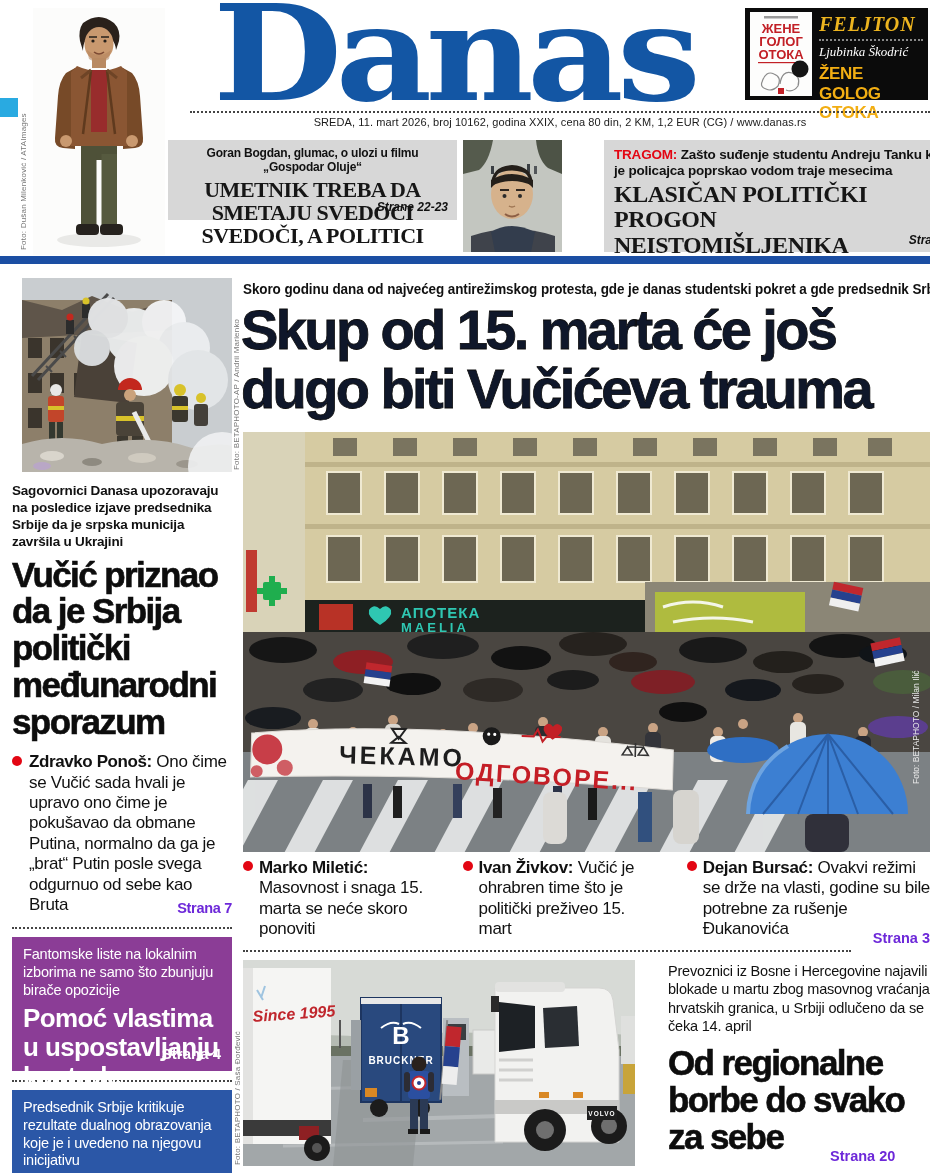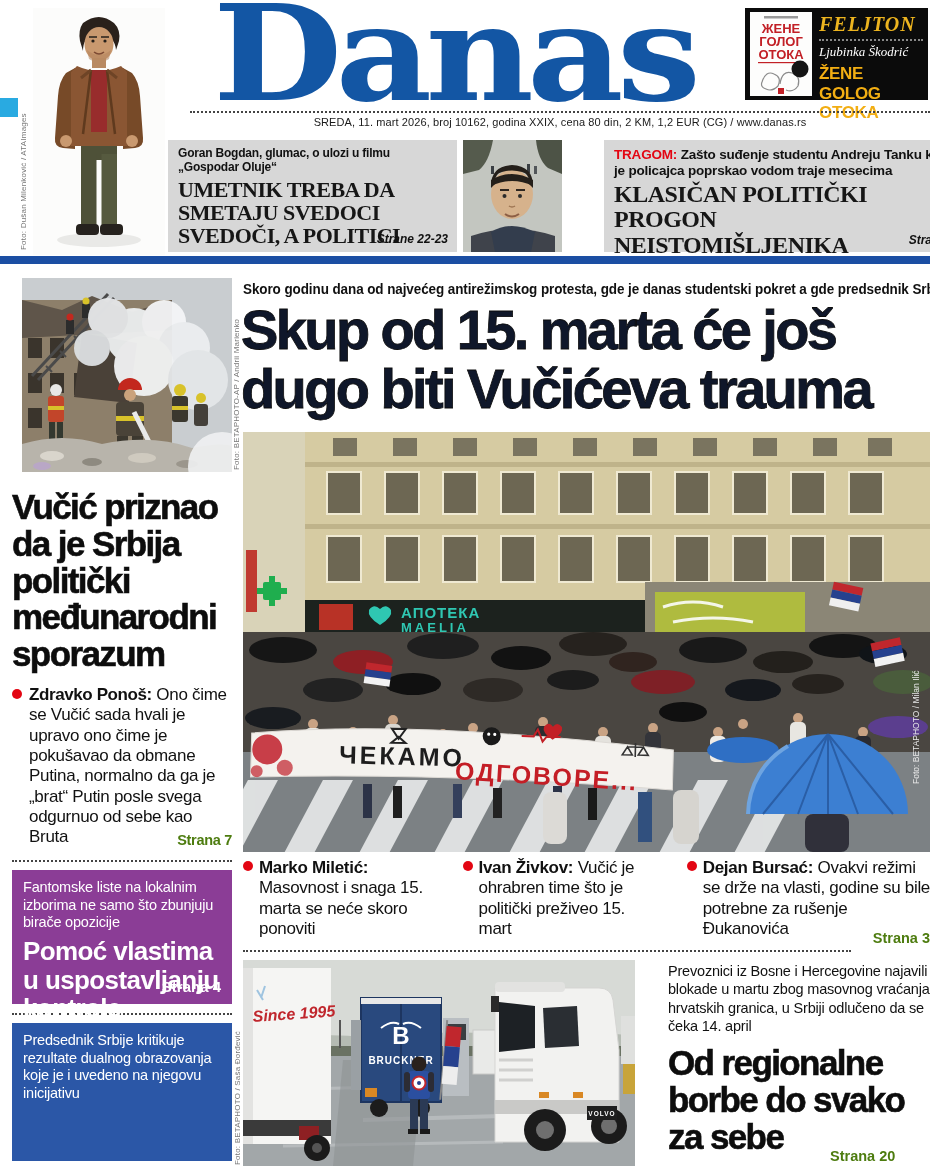--- a/index.html
+++ b/index.html
@@ -34,21 +34,21 @@
              transform:scaleX(.93);transform-origin:left top;}
   .lead-head{font-weight:bold;font-size:56px;letter-spacing:-2.6px;line-height:1.06;
              color:#0f172a;-webkit-text-stroke:.8px #0d0d0d;}
   
   .col-kick{font-weight:bold;font-size:13.5px;line-height:1.25;letter-spacing:-.2px;}
   .col-head{font-weight:bold;font-size:35px;letter-spacing:-1.6px;line-height:1.05;
             color:#0d0d0d;-webkit-text-stroke:.6px #0d0d0d;}
   .quote{position:relative;padding-left:17px;font-size:17px;line-height:1.2;letter-spacing:-.3px;}
   .quote .dotb{position:absolute;left:0;top:4px;width:10px;height:10px;border-radius:50%;background:#e30613;}
   .quote b{letter-spacing:-.4px;}
-  .pg-b{font-weight:bold;font-size:14.5px;color:#4d7c0f;}
+  .pg-b{font-weight:bold;font-size:14.5px;color:#6d28d9;}
   .cbox{box-sizing:border-box;padding:9px 11px;color:#fff;position:relative;}
   .cbox .ck{font-size:14.5px;line-height:1.22;letter-spacing:-.2px;}
   .cbox .ch{font-weight:bold;letter-spacing:-.6px;line-height:1.1;margin-top:5px;}
   .cbox .cp{position:absolute;right:11px;bottom:9px;font-weight:bold;font-size:15px;}
   
   .qcol{position:relative;padding-left:16px;font-size:17px;line-height:1.2;letter-spacing:-.3px;}
   .qcol .dotb{position:absolute;left:0;top:3px;width:10px;height:10px;border-radius:50%;background:#e30613;}
   
   .tr-kick{font-size:14.5px;line-height:1.27;letter-spacing:-.2px;font-weight:500;}
   .tr-head{font-weight:bold;font-size:35px;letter-spacing:-1.6px;line-height:1.06;
@@ -117,21 +117,21 @@
         <path d="M30 72 q2 -14 12 -11 q9 3 6 13 q-5 7 -12 4" fill="none" stroke="#8b8b8b" stroke-width="1.2"></path>
         <circle cx="50" cy="57" r="8.5" fill="#141414"></circle>
         <rect x="28" y="76" width="6" height="6" fill="#c22026"></rect>
       </svg>
     </div>
   </div>
 
   <div class="abs dotline" style="left:190px;top:111px;width:740px;"></div>
   <div class="abs dateline" style="left:190px;top:116px;width:740px;">SREDA, 11. mart 2026, broj 10162, godina XXIX, cena 80 din, 2 KM, 1,2 EUR (CG) / www.danas.rs</div>
 
-  <div class="abs graybox" style="left:168px;top:140px;width:289px;height:112px;">
+  <div class="abs graybox" style="left:168px;top:140px;width:289px;height:80px;text-align:center;">
     <div class="kick-sm" style="font-size:12px;">Goran Bogdan, glumac, o ulozi u filmu „Gospodar Oluje“</div>
     <div class="serifhead" style="font-size:22px;margin-top:3px;">
       <div>UMETNIK TREBA DA</div>
       <div>SMETAJU SVEDOCI</div>
       <div>SVEDOČI, A POLITICI</div>
     </div>
     <div class="abs pg-it" style="right:9px;bottom:6px;">Strane 22-23</div>
   </div>
 
   <div class="abs" style="left:463px;top:140px;width:99px;height:112px;">
@@ -414,20 +414,21 @@
         <path d="M505 382 A80 80 0 0 1 665 382 Z" fill="#3c7fd2"></path>
         <path d="M585 302 L520 382 M585 302 L555 382 M585 302 L585 382 M585 302 L615 382 M585 302 L650 382" stroke="#2a5ea6" stroke-width="2"></path>
         <path d="M505 382 A80 80 0 0 1 545 314" stroke="#6ea4e0" stroke-width="4" fill="none"></path>
         <rect x="562" y="382" width="44" height="38" rx="8" fill="#30303a"></rect>
       </g>
       <text transform="rotate(-90 676 352)" x="676" y="352" font-size="8.5" fill="#e8e8e8">Foto: BETAPHOTO / Milan Ilić</text>
     </svg>
   </div>
 
   <div class="abs" style="left:12px;top:483px;width:220px;">
+    <div class="col-kick">Sagovornici Danasa upozoravaju na posledice izjave predsednika Srbije da je srpska municija završila u Ukrajini</div>
     <div class="col-head" style="margin-top:6px;">
       <div>Vučić priznao</div>
       <div>da je Srbija</div>
       <div>politički</div>
       <div>međunarodni</div>
       <div>sporazum</div>
     </div>
     <div class="quote" style="margin-top:12px;padding-bottom:2px;">
       <span class="dotb"></span>
       <b>Zdravko Ponoš:</b>

